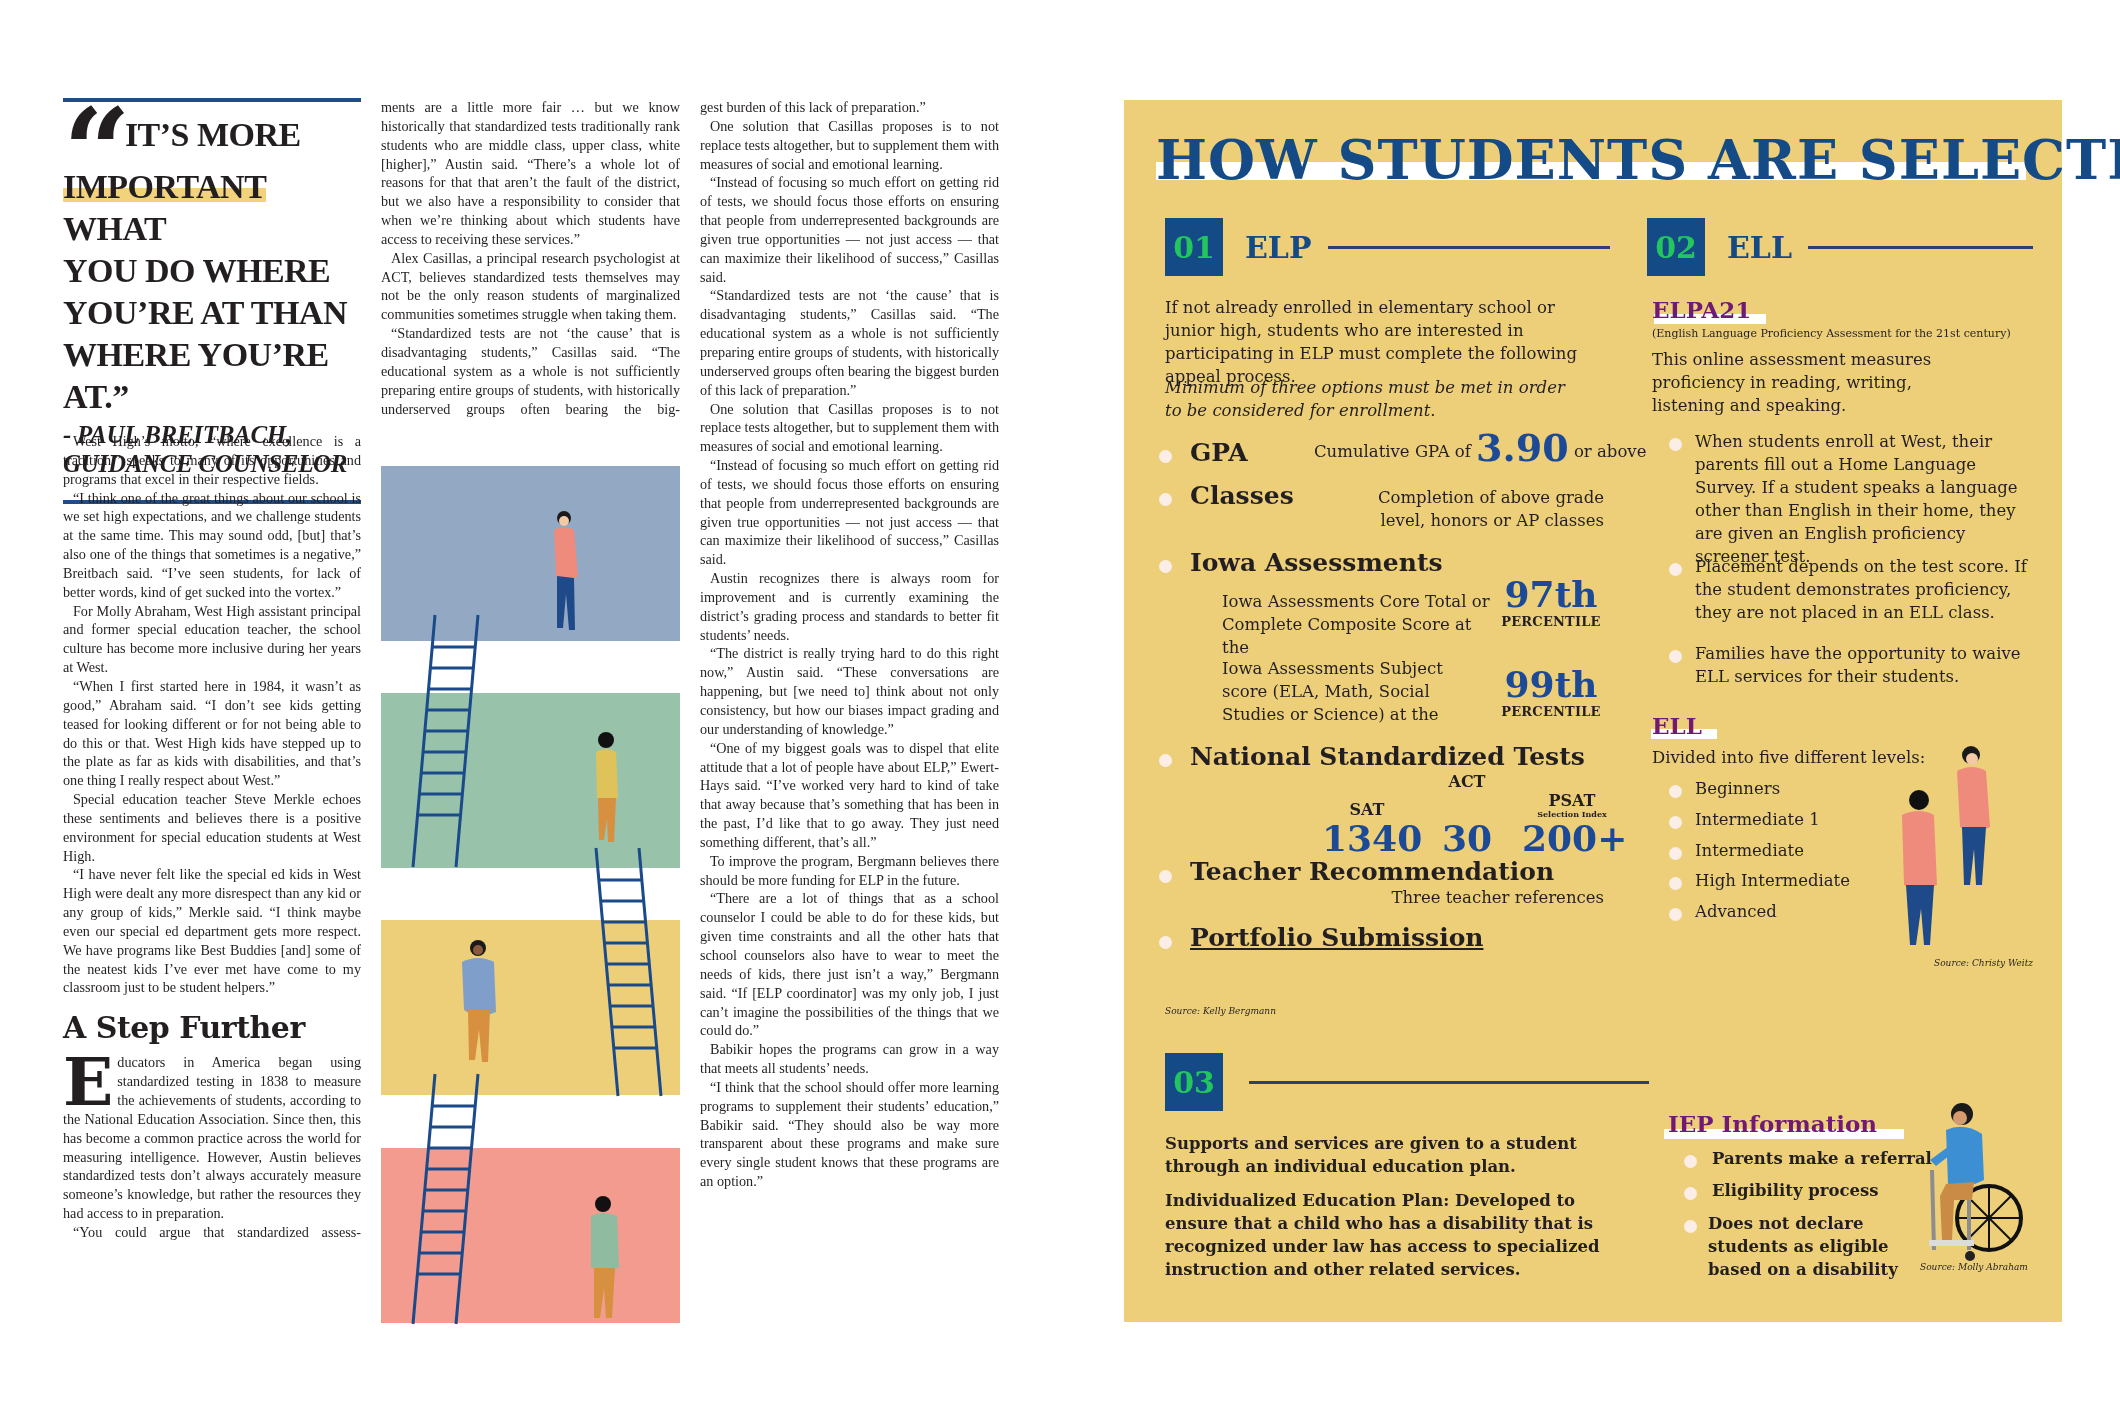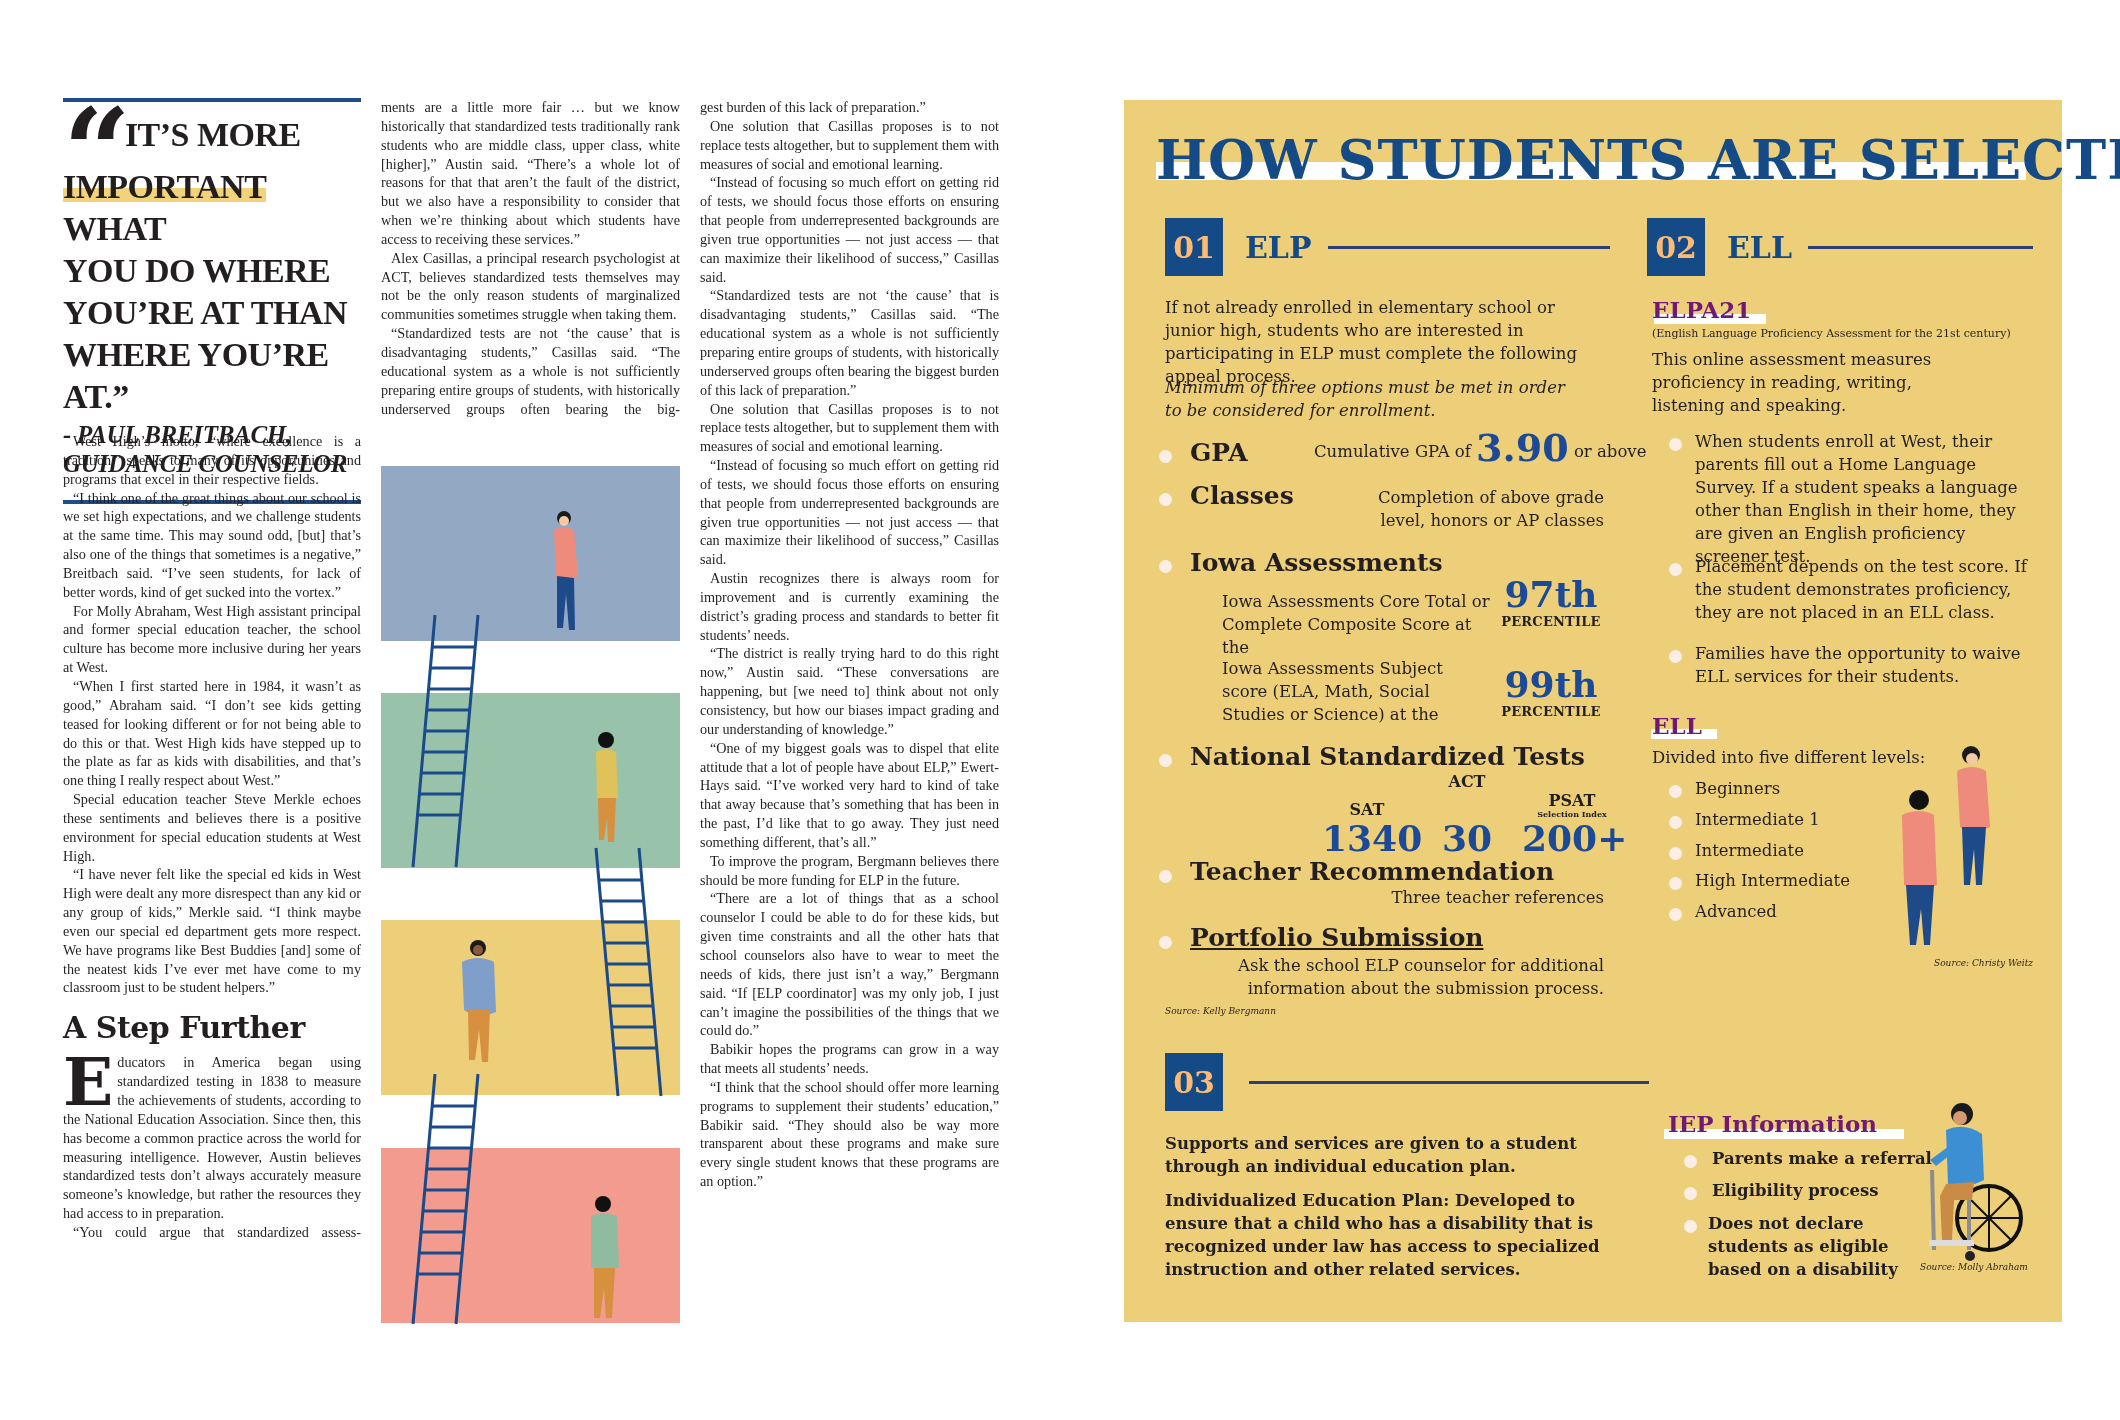--- a/index.html
+++ b/index.html
@@ -28,21 +28,21 @@
   .col3 { left: 700px; top: 98px; width: 299px; }
 
   .illus { position: absolute; left: 381px; top: 460px; width: 299px; height: 870px; }
 
   
   .info { position: absolute; left: 1124px; top: 100px; width: 938px; height: 1222px; background: #edcf7a; font-family: "DejaVu Serif", serif; }
   .info-title { position: absolute; left: 32px; top: 28px; font-family: "DejaVu Serif", serif; font-weight: bold; font-size: 54px; letter-spacing: 1px; color: #144a85; white-space: nowrap; z-index: 2; }
   .title-bar { position: absolute; left: 32px; top: 62px; width: 870px; height: 18px; background: #ffffff; z-index: 1; }
 
   .sec-head { position: absolute; display: flex; align-items: center; }
-  .num-box { width: 58px; height: 58px; background: #144a85; color: #fdba74; font-weight: bold; font-size: 30px; display: flex; align-items: center; justify-content: center; }
+  .num-box { width: 58px; height: 58px; background: #144a85; color: #22c55e; font-weight: bold; font-size: 30px; display: flex; align-items: center; justify-content: center; }
   .sec-label { font-weight: bold; color: #144a85; font-size: 30px; margin-left: 22px; white-space: nowrap; }
   .sec-line { height: 3px; background: #2c3e73; margin-left: 16px; }
 
   .ptext { position: absolute; font-size: 16.5px; line-height: 23px; color: #231f20; }
   .ital { font-style: italic; }
   .bullet-dot { position: absolute; width: 13px; height: 13px; border-radius: 50%; background: #fbeee6; }
   .crit-title { position: absolute; font-weight: bold; font-size: 25px; color: #231f20; white-space: nowrap; }
   .big-blue { color: #1c4a96; font-weight: bold; }
   .small-caps { font-size: 13px; font-weight: bold; letter-spacing: 0.2px; }
   .source { position: absolute; font-style: italic; font-size: 9px; color: #231f20; }
@@ -235,24 +235,20 @@
       <div class="big-blue" style="font-size:36px; line-height:38px;">200+</div>
     </div>
   </div>
 
   <div class="bullet-dot" style="left:35px; top:770px;"></div>
   <div class="crit-title" style="left:66px; top:757px;">Teacher Recommendation</div>
   <div class="ptext" style="left:200px; top:786px; width:280px; text-align:right;">Three teacher references</div>
 
   <div class="bullet-dot" style="left:35px; top:836px;"></div>
   <div class="crit-title" style="left:66px; top:823px;text-decoration:underline;">Portfolio Submission</div>
-  <div class="ptext" style="left:100px; top:854px; width:380px; text-align:right;">
-    <span>Ask the school ELP counselor for additional</span><br>
-    <span>information about the submission process.</span>
-  </div>
   <div class="source" style="left:41px; top:906px;">Source: Kelly Bergmann</div>
 
   <div class="sec-head" style="left:523px; top:118px;">
     <div class="num-box">02</div>
     <div class="sec-label">ELL</div>
     <div class="sec-line" style="width:225px;"></div>
   </div>
 
   <div class="lbl-bar" style="left:530px; top:214px; width:112px;"></div>
   <div class="lbl-hl" style="left:528px; top:196px;">ELPA21</div>

